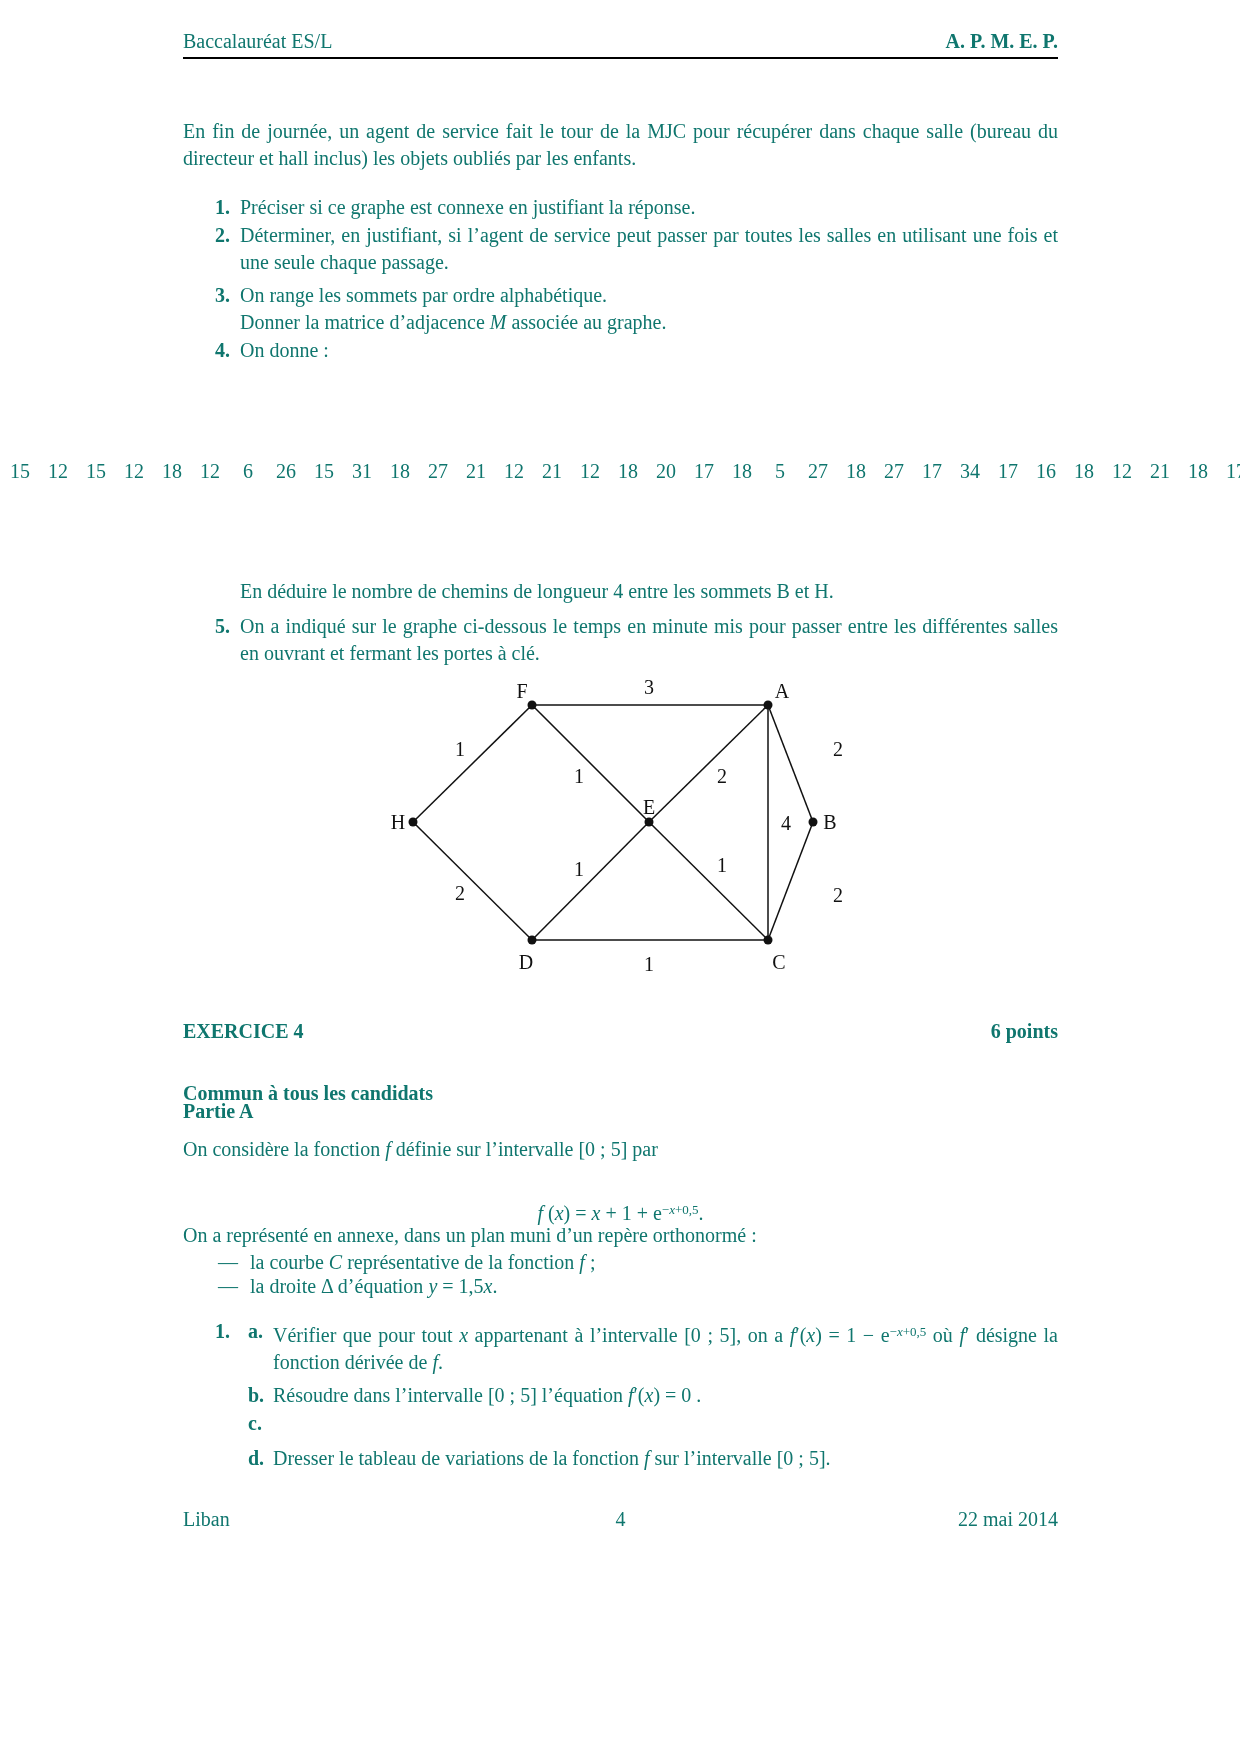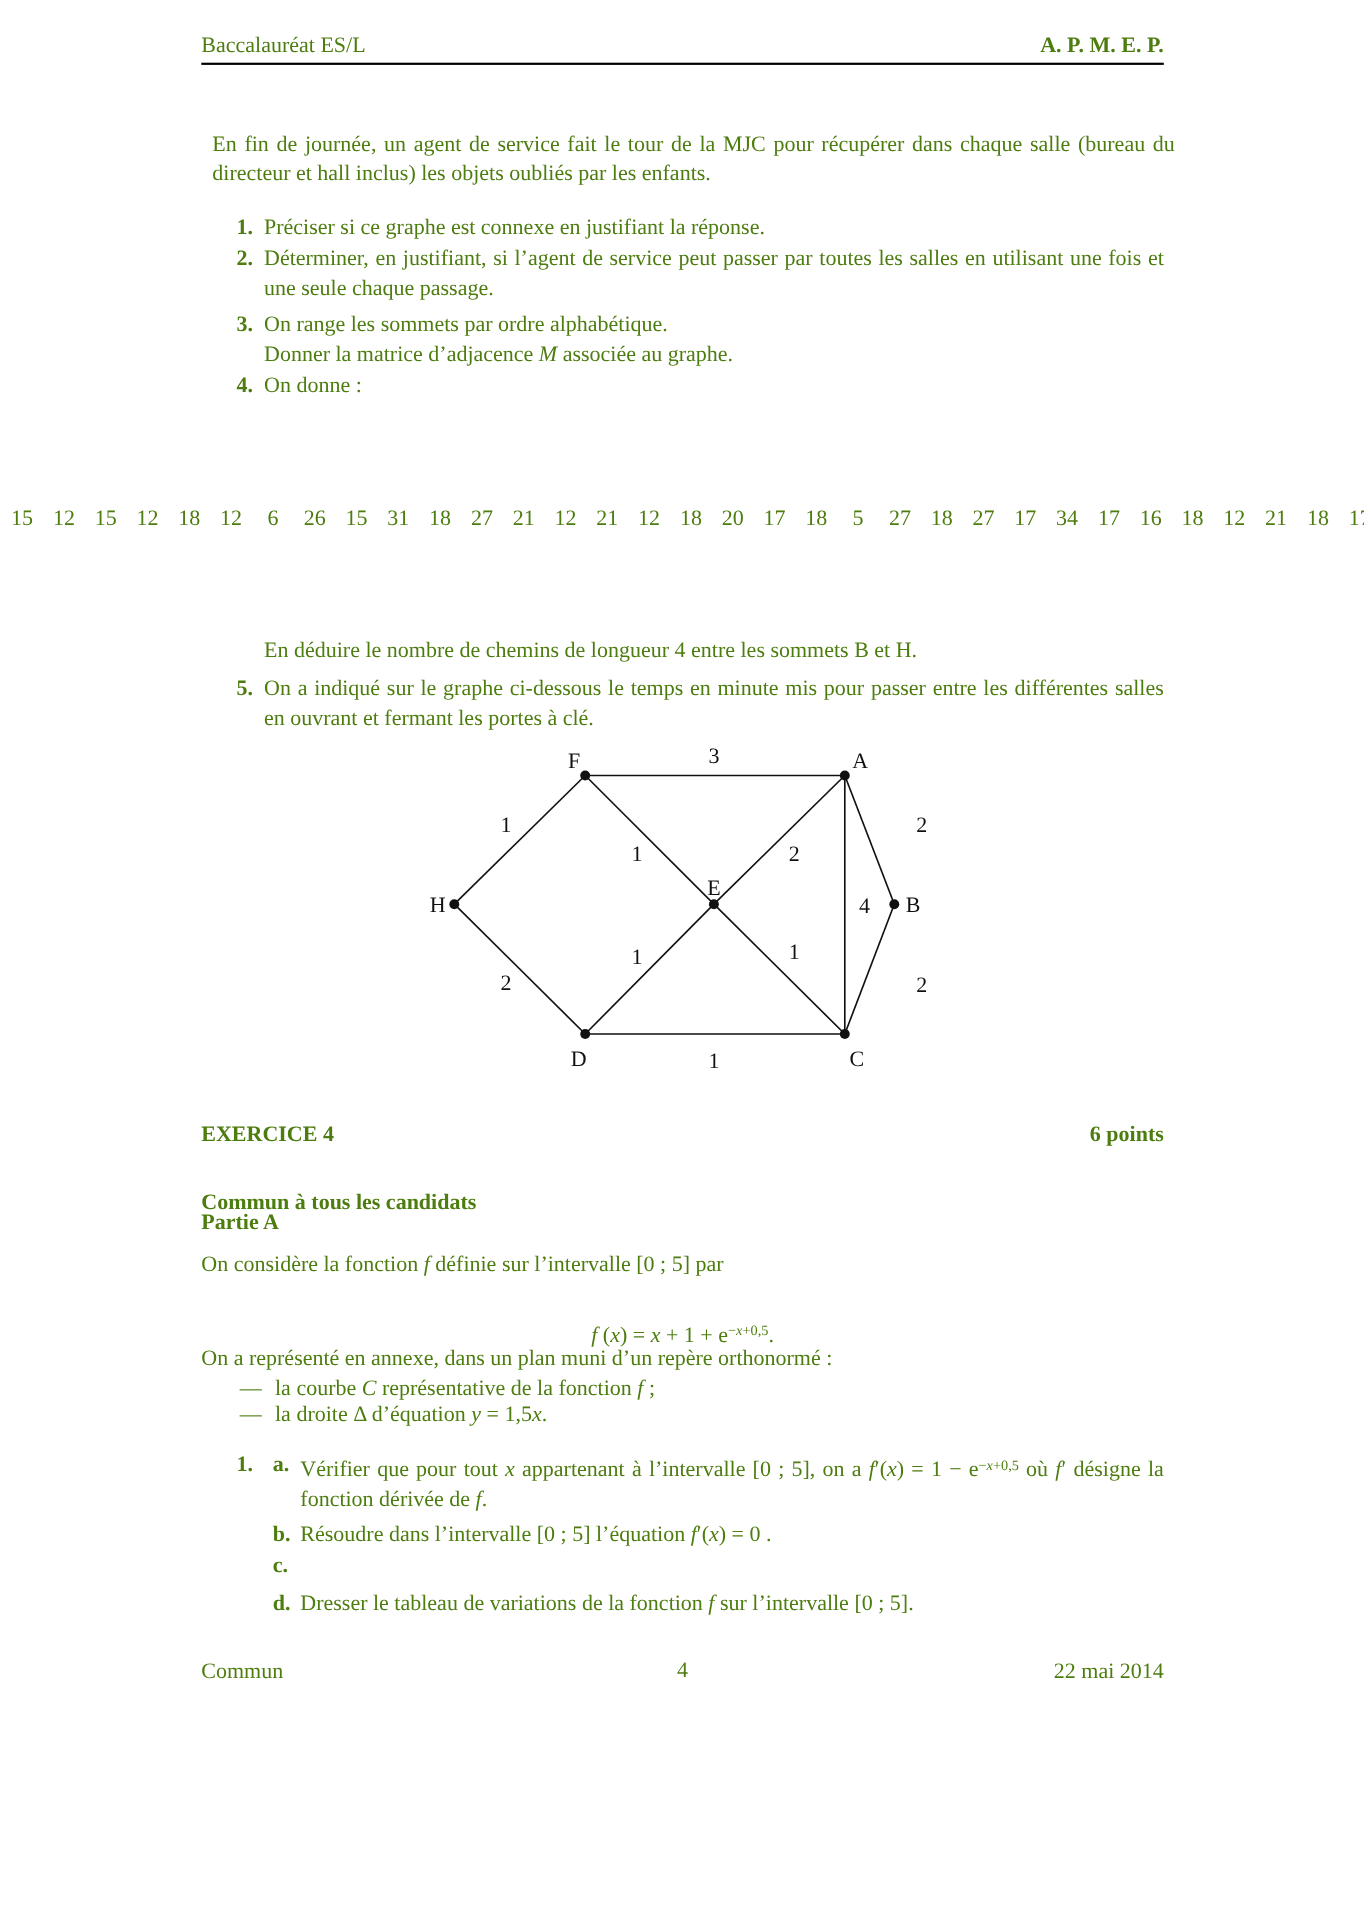--- a/index.html
+++ b/index.html
@@ -1,31 +1,31 @@
 <!DOCTYPE html>
 <html lang="fr"><head>
 <meta charset="utf-8">
 <style>
   html,body{margin:0;padding:0;background:#ffffff;}
   .page{
     position:relative;
     width:1240px;height:1754px;
     background:#ffffff;
     font-family:"Liberation Serif","DejaVu Serif",serif;
-    font-size:20px;color:#4d7c0f;
+    font-size:20px;color:#0f766e;
     overflow:hidden;
   }
   .abs{position:absolute;}
   .content{left:183px;width:875px;}
   .b{font-weight:bold;}
   .it{font-style:italic;}
   sup{font-size:0.65em;vertical-align:0.45em;letter-spacing:0;}
   .flexrow{display:flex;justify-content:space-between;align-items:baseline;}
   .rule{height:2px;background:#000;}
-  .just{text-align:justify;margin-left:10px;}
+  .just{text-align:justify;}
   p{margin:0;line-height:27px;}
   .qitem{line-height:27px;}
   .qnum{position:absolute;left:32px;top:0;}
   .qtext{margin-left:57px;}
   .subletter{position:absolute;left:65px;top:0;}
   .subtext{margin-left:90px;}
   .indent57{margin-left:57px;}
   
   .eq{display:flex;justify-content:center;align-items:center;transform:translateX(30px);}
   .eqlabel{margin-right:8px;line-height:23px;}
@@ -233,18 +233,18 @@
   <div class="abs content qitem" style="top:1410px;">
     <span class="subletter b">c.</span>
   </div>
 
   <div class="abs content qitem" style="top:1445px;">
     <span class="subletter b">d.</span>
     <div class="subtext"><span>Dresser le tableau de variations de la fonction </span><span class="it">f</span><span> sur l’intervalle [0 ; 5].</span></div>
   </div>
 
   <div class="abs content footer" style="top:1506px;height:27px;">
-    <span class="abs" style="left:0;">Commun</span>
+    <span class="abs" style="left:0;">Liban</span>
     <span class="abs" style="left:50%;transform:translateX(-50%);">4</span>
     <span class="abs" style="right:0;">22 mai 2014</span>
   </div>
 
 </div>
 
 </body></html>

